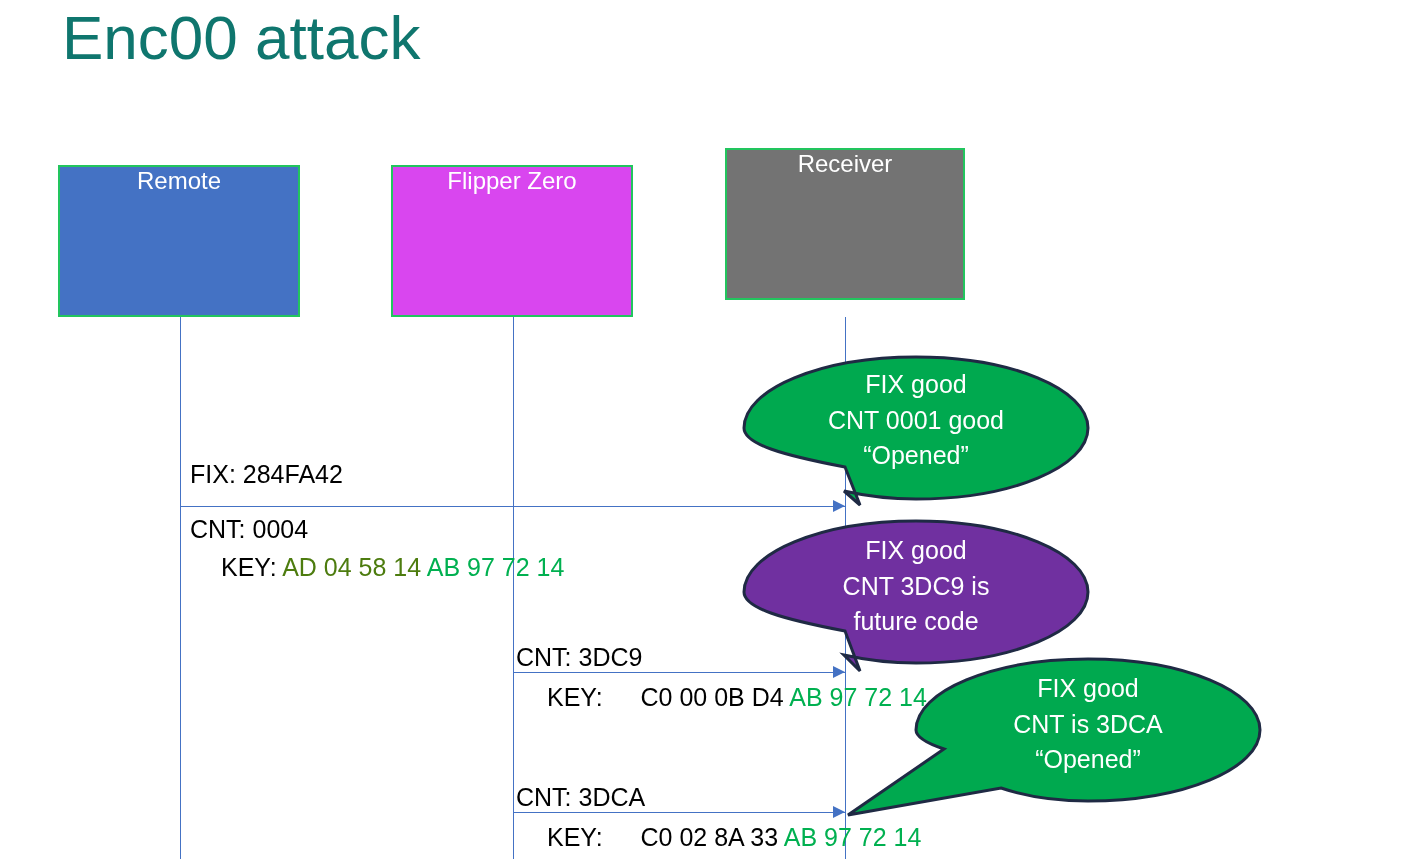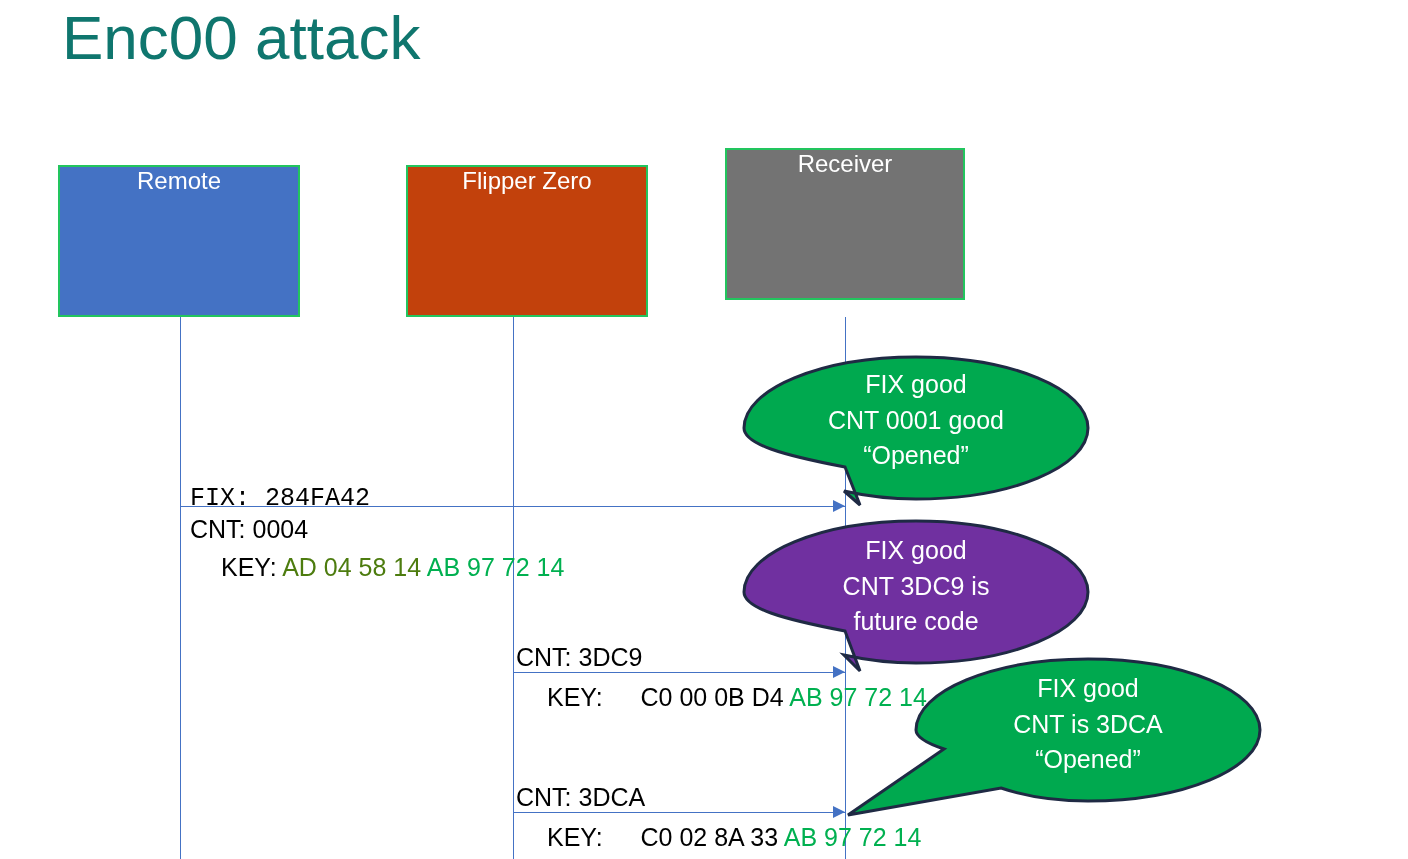--- a/index.html
+++ b/index.html
@@ -40,21 +40,21 @@
     border: 2px solid #22c55e;
     display: flex;
     align-items: flex-start;
     justify-content: center;
     color: #ffffff;
     font-size: 24px;
     font-weight: 400;
     white-space: nowrap;
   }
   #actor-remote   { left: 58px;  top: 165px; width: 242px; height: 152px; background: #4472C4; }
-  #actor-flipper  { left: 406px; top: 165px; width: 242px; height: 152px; background: #c2410c; }
+  #actor-flipper  { left: 391px; top: 165px; width: 242px; height: 152px; background: #d946ef; }
   #actor-receiver { left: 725px; top: 148px; width: 240px; height: 152px; background: #737373; }
 
   
   .lifeline {
     position: absolute;
     width: 1px;
     background: #4472C4;
   }
   #lifeline-remote   { left: 180px; top: 317px; height: 542px; }
   #lifeline-flipper  { left: 513px; top: 317px; height: 542px; }
@@ -82,21 +82,21 @@
   #msg3-head { left: 833px; top: 806px; }
 
   
   .msg-label {
     position: absolute;
     font-size: 25px;
     line-height: 1.28;
     color: #000000;
     white-space: nowrap;
   }
-  #label-fix       { left: 190px; top: 483px; font-family: Liberation Mono, monospace; }
+  #label-fix       { left: 190px; top: 458px; }
   #label-cnt0004   { left: 190px; top: 513px; text-align: center; }
   #label-key1      { left: 190px; top: 551px; }
   #label-cnt3dc9   { left: 516px; top: 641px; }
   #label-key2      { left: 516px; top: 681px; }
   #label-cnt3dca   { left: 516px; top: 781px; }
   #label-key3      { left: 516px; top: 821px; }
 
   .hex-red   { color: #4d7c0f; text-align: right; }
   .hex-green { color: #00B050; font-weight: 400; }
   .hex-black { color: #000000; margin-left: 31px; }

